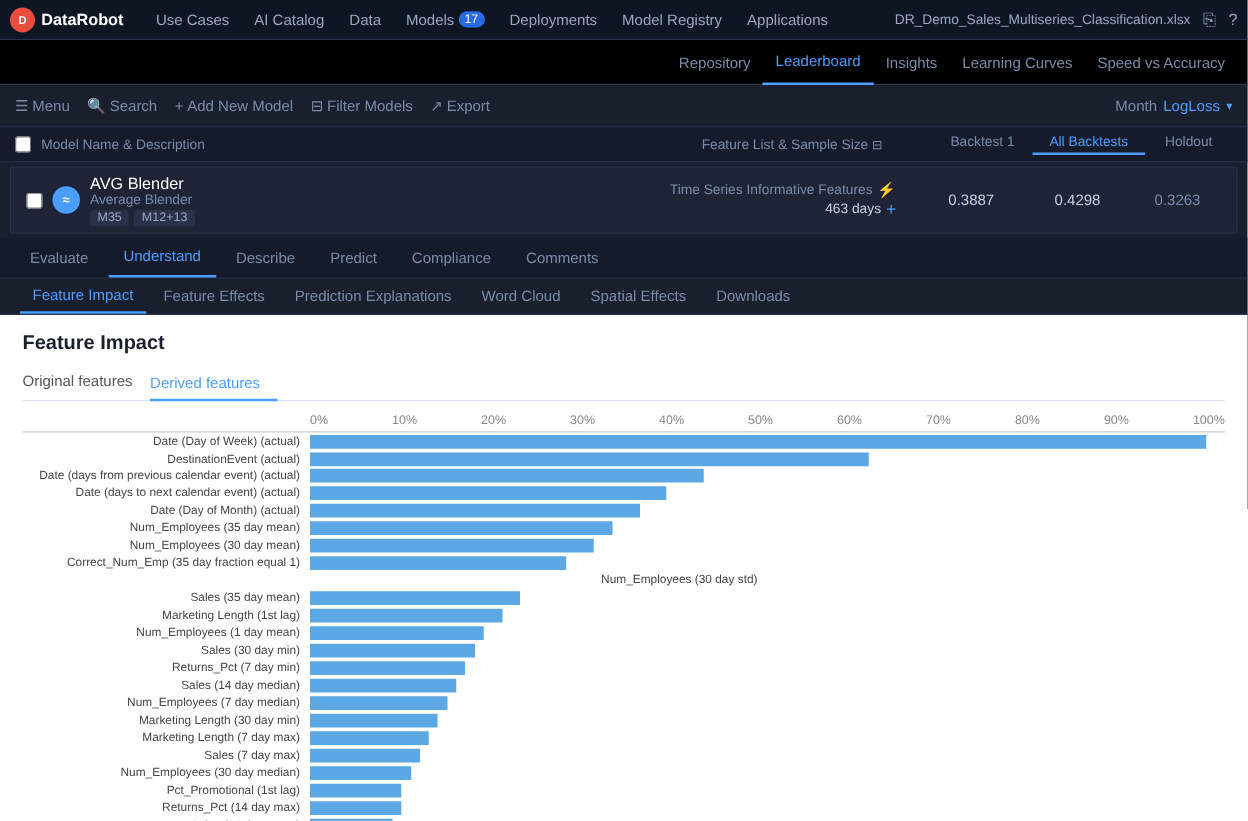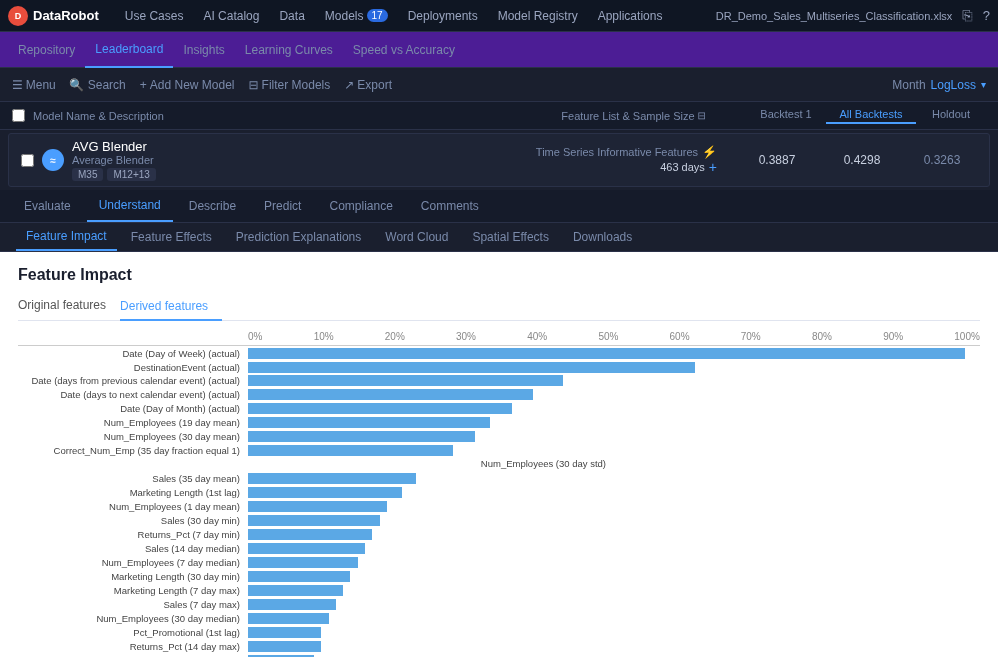--- a/index.html
+++ b/index.html
@@ -22,21 +22,21 @@
       <div style="color: rgb(154, 165, 191); font-size: 12px; padding: 0px 10px; cursor: pointer; height: 32px; display: flex; align-items: center;">Model Registry</div>
       <div style="color: rgb(154, 165, 191); font-size: 12px; padding: 0px 10px; cursor: pointer; height: 32px; display: flex; align-items: center;">Applications</div>
     </div>
   <div style="margin-left:auto; display:flex; align-items:center; gap:10px;">
     <span style="color:#9aa5bf; font-size:11px;">DR_Demo_Sales_Multiseries_Classification.xlsx</span>
     <span style="color:#9aa5bf; cursor:pointer; font-size:13px;">⎘</span>
     <span style="color:#9aa5bf; cursor:pointer; font-size:13px;">?</span>
   </div>
 </div>
 
-<div style="display:flex; align-items:center; background:#4c1d95; height:36px; padding:0 8px; border-bottom:1px solid #2a3148;">
+<div style="display:flex; align-items:center; background:#000000; height:36px; padding:0 8px; border-bottom:1px solid #2a3148;justify-content:flex-end;">
   <div id="sub-nav-items" style="display:flex; align-items:center;">
       <div style="color: rgb(122, 138, 170); font-size: 12px; padding: 0px 10px; cursor: pointer; height: 36px; display: flex; align-items: center;">Repository</div>
       <div style="color: rgb(74, 158, 255); font-size: 12px; padding: 0px 10px; cursor: pointer; height: 36px; display: flex; align-items: center; border-bottom: 2px solid rgb(74, 158, 255);">Leaderboard</div>
       <div style="color: rgb(122, 138, 170); font-size: 12px; padding: 0px 10px; cursor: pointer; height: 36px; display: flex; align-items: center;">Insights</div>
       <div style="color: rgb(122, 138, 170); font-size: 12px; padding: 0px 10px; cursor: pointer; height: 36px; display: flex; align-items: center;">Learning Curves</div>
       <div style="color: rgb(122, 138, 170); font-size: 12px; padding: 0px 10px; cursor: pointer; height: 36px; display: flex; align-items: center;">Speed vs Accuracy</div>
     </div>
 </div>
 
 <div style="display:flex; align-items:center; background:#1a1f2e; height:34px; padding:0 12px; border-bottom:1px solid #2a3148; gap:16px;">
@@ -163,21 +163,21 @@
             <div style="height: 11px; background: rgb(91, 168, 229); position: absolute; left: 0px; top: 1px; width: 39%;"></div>
           </div>
         </div>
         <div style="display: flex; align-items: center; height: 13px; margin-bottom: 1px;">
           <div style="width: 230px; text-align: right; padding-right: 8px; font-size: 9.5px; color: rgb(68, 68, 68); white-space: nowrap; overflow: hidden; text-overflow: ellipsis; flex-shrink: 0;">Date (Day of Month) (actual)</div>
           <div style="flex: 1 1 0%; position: relative; height: 13px;">
             <div style="height: 11px; background: rgb(91, 168, 229); position: absolute; left: 0px; top: 1px; width: 36%;"></div>
           </div>
         </div>
         <div style="display: flex; align-items: center; height: 13px; margin-bottom: 1px;">
-          <div style="width: 230px; text-align: right; padding-right: 8px; font-size: 9.5px; color: rgb(68, 68, 68); white-space: nowrap; overflow: hidden; text-overflow: ellipsis; flex-shrink: 0;">Num_Employees (19 day mean)</div>
+          <div style="width: 230px; text-align: right; padding-right: 8px; font-size: 9.5px; color: rgb(68, 68, 68); white-space: nowrap; overflow: hidden; text-overflow: ellipsis; flex-shrink: 0;">Num_Employees (35 day mean)</div>
           <div style="flex: 1 1 0%; position: relative; height: 13px;">
             <div style="height: 11px; background: rgb(91, 168, 229); position: absolute; left: 0px; top: 1px; width: 33%;"></div>
           </div>
         </div>
         <div style="display: flex; align-items: center; height: 13px; margin-bottom: 1px;">
           <div style="width: 230px; text-align: right; padding-right: 8px; font-size: 9.5px; color: rgb(68, 68, 68); white-space: nowrap; overflow: hidden; text-overflow: ellipsis; flex-shrink: 0;">Num_Employees (30 day mean)</div>
           <div style="flex: 1 1 0%; position: relative; height: 13px;">
             <div style="height: 11px; background: rgb(91, 168, 229); position: absolute; left: 0px; top: 1px; width: 31%;"></div>
           </div>
         </div>

